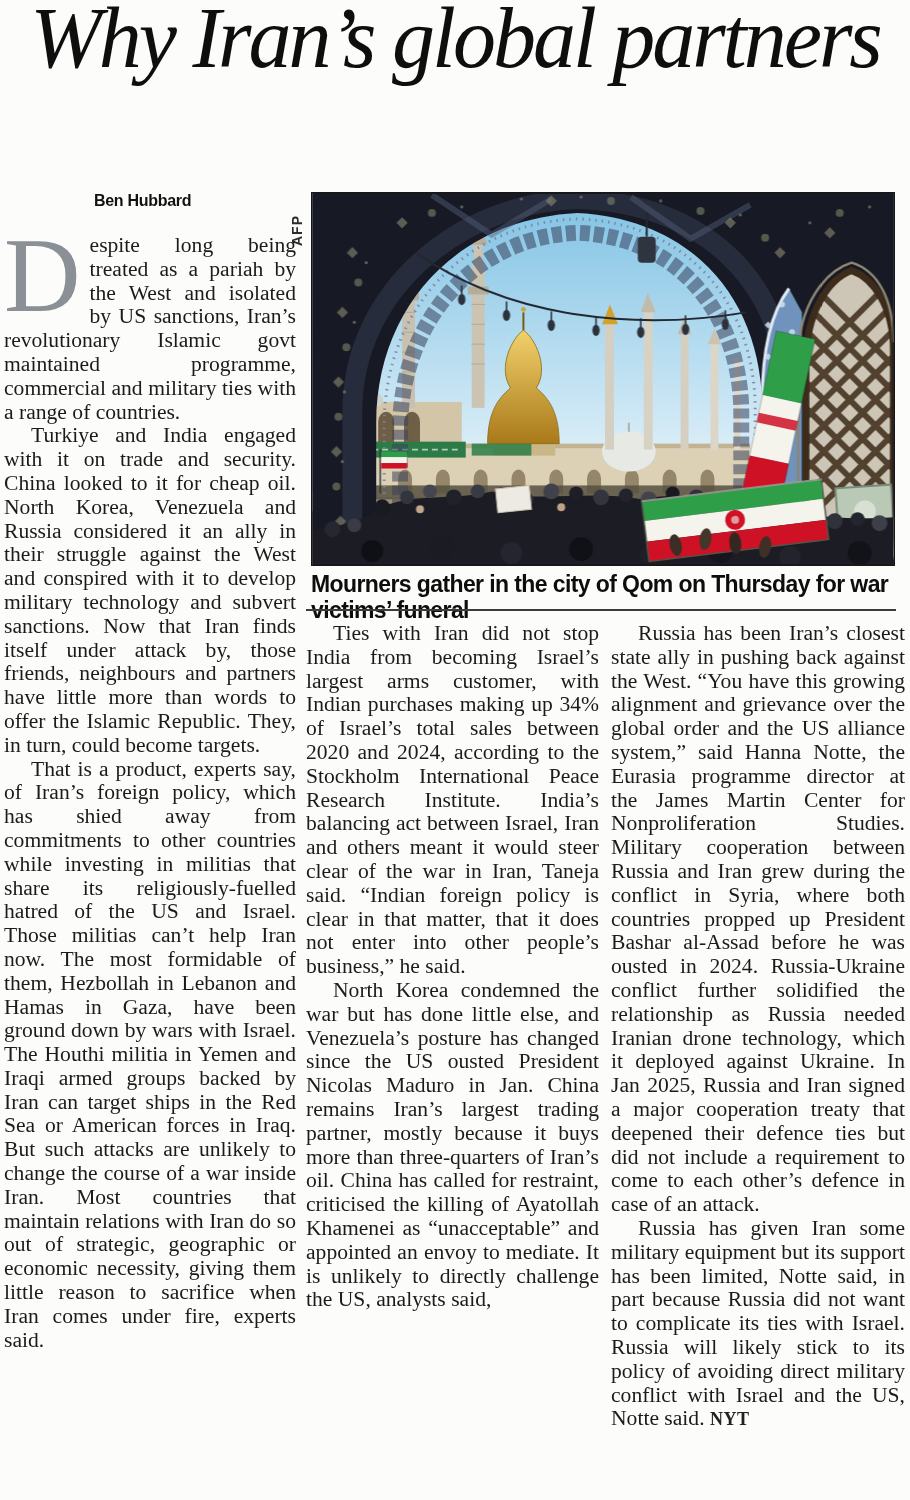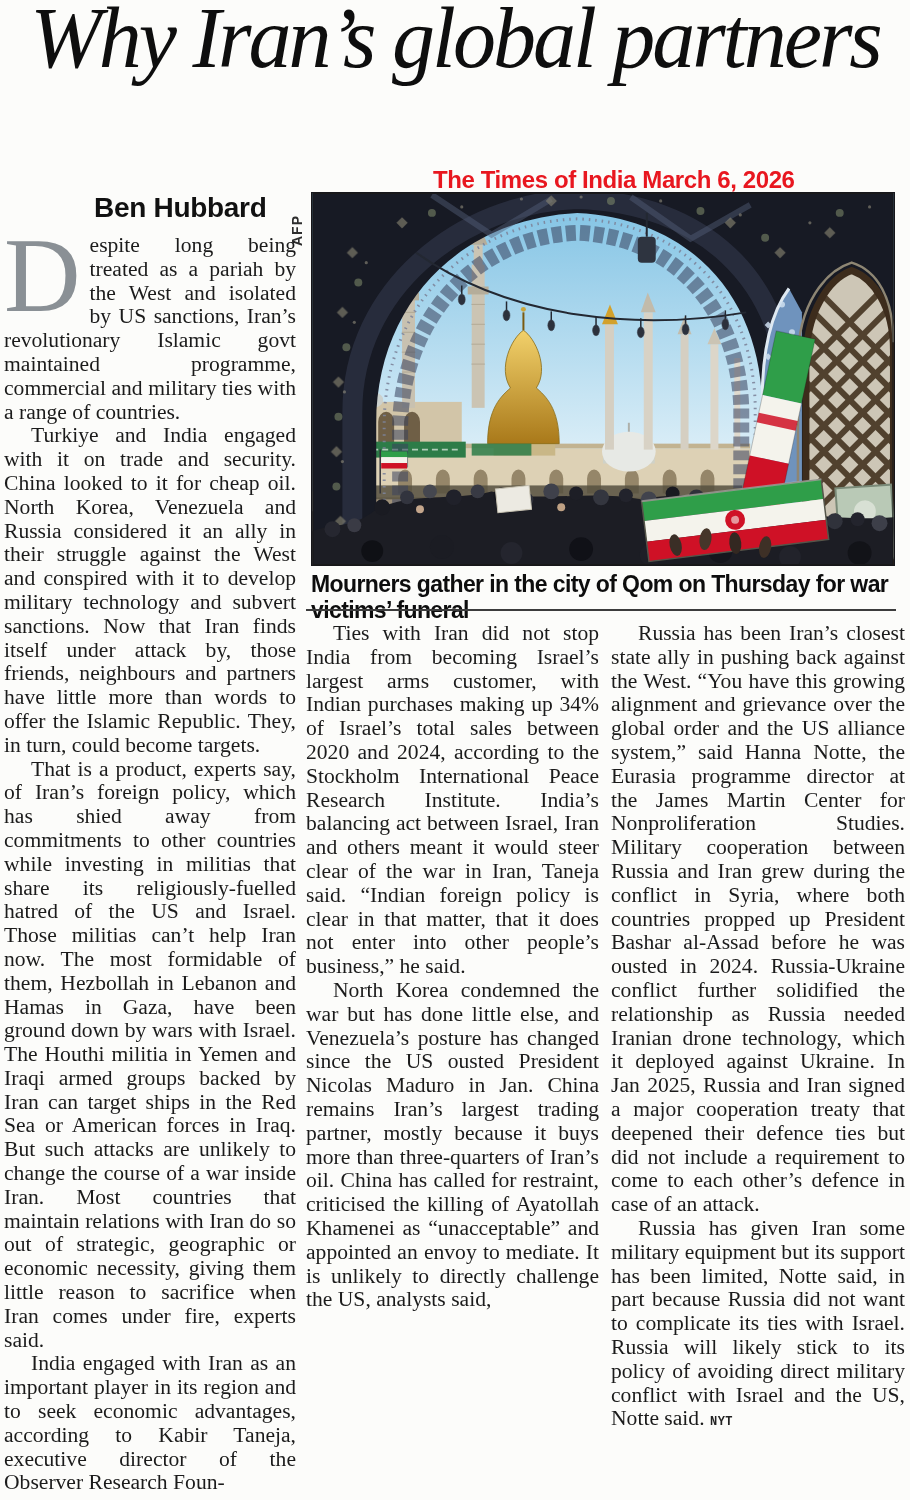--- a/index.html
+++ b/index.html
@@ -15,21 +15,21 @@
     white-space:nowrap;z-index:3;
   }
   .red-overlay{
     position:absolute;left:433px;top:166px;z-index:4;white-space:nowrap;
     font-family:"Liberation Sans",sans-serif;font-weight:bold;
     font-size:24px;letter-spacing:-0.4px;color:#e8171f;
   }
   .byline{
     position:absolute;left:94px;top:192px;
     font-family:"Liberation Sans",sans-serif;font-weight:bold;
-    font-size:28px;letter-spacing:-0.3px;color:#111;
+    font-size:16px;letter-spacing:-0.3px;color:#111;
   }
   .afp-credit{
     position:absolute;left:289px;top:194px;height:52px;
     writing-mode:vertical-rl;transform:rotate(180deg);
     font-family:"Liberation Sans",sans-serif;font-weight:bold;
     font-size:14px;letter-spacing:1px;color:#2d2d2d;
   }
   .photo-frame{
     position:absolute;left:311px;top:192px;width:584px;height:374px;
     z-index:1;border:1px solid #16161a;box-sizing:border-box;background:#171a24;
@@ -51,34 +51,33 @@
   .col p.indent{text-indent:27px;}
   .col-1{left:4px;top:234px;width:292px;height:1266px;}
   .col-2{left:306px;top:622px;width:293px;height:878px;}
   .col-3{left:611px;top:622px;width:294px;height:878px;}
   .dropcap{
     float:left;font-family:"Liberation Serif",serif;font-weight:400;
     font-size:106px;line-height:80px;color:#8a9095;
     margin:2px 9px 0 0;
   }
   .agency{
-    font-family:Liberation Mono, monospace;font-weight:bold;
-    font-size:12px;letter-spacing:0.5px;color:#222;
+    font-family:Liberation Serif, serif;font-weight:bold;
+    font-size:18px;letter-spacing:0.5px;color:#222;
   }
 </style>
 </head>
 <body>
 
 <div class="page">
 
   <div class="headline">
     <div>Why Iran’s global partners</div>
   </div>
 
-  <div class="red-overlay">The Times of India March 6, 2026</div>
 
   <div class="byline">Ben Hubbard</div>
 
   <div class="afp-credit">AFP</div>
 
   <div class="photo-frame">
     <svg viewBox="0 0 584 374" xmlns="http://www.w3.org/2000/svg">
       <defs>
         <linearGradient id="sky" x1="0" y1="0" x2="0" y2="1">
           <stop offset="0" stop-color="#7fc2e4"></stop>
@@ -358,21 +357,20 @@
     </svg>
   </div>
 
   <div class="photo-caption">Mourners gather in the city of Qom on Thursday for war victims’ funeral</div>
   <div class="caption-rule"></div>
 
   <div class="col col-1">
     <p><span class="dropcap">D</span><span>espite long being treated as a pariah by the West and isolated by US sanctions, Iran’s revolutionary Islamic govt maintained programme, commercial and military ties with a range of countries.</span></p>
     <p class="indent">Turkiye and India engaged with it on trade and security. China looked to it for cheap oil. North Korea, Venezuela and Russia considered it an ally in their struggle against the West and conspired with it to develop military technology and subvert sanctions. Now that Iran finds itself under attack by, those friends, neighbours and partners have little more than words to offer the Islamic Republic. They, in turn, could become targets.</p>
     <p class="indent">That is a product, experts say, of Iran’s foreign policy, which has shied away from commitments to other countries while investing in militias that share its religiously-fuelled hatred of the US and Israel. Those militias can’t help Iran now. The most formidable of them, Hezbollah in Lebanon and Hamas in Gaza, have been ground down by wars with Israel. The Houthi militia in Yemen and Iraqi armed groups backed by Iran can target ships in the Red Sea or American forces in Iraq. But such attacks are unlikely to change the course of a war inside Iran. Most countries that maintain relations with Iran do so out of strategic, geographic or economic necessity, giving them little reason to sacrifice when Iran comes under fire, experts said.</p>
-    <p class="indent">India engaged with Iran as an important player in its region and to seek economic advantages, according to Kabir Taneja, executive director of the Observer Research Foun-</p>
   </div>
 
   <div class="col col-2">
     <p class="indent">Ties with Iran did not stop India from becoming Israel’s largest arms customer, with Indian purchases making up 34% of Israel’s total sales between 2020 and 2024, according to the Stockholm International Peace Research Institute. India’s balancing act between Israel, Iran and others meant it would steer clear of the war in Iran, Taneja said. “Indian foreign policy is clear in that matter, that it does not enter into other people’s business,” he said.</p>
     <p class="indent">North Korea condemned the war but has done little else, and Venezuela’s posture has changed since the US ousted President Nicolas Maduro in Jan. China remains Iran’s largest trading partner, mostly because it buys more than three-quarters of Iran’s oil. China has called for restraint, criticised the killing of Ayatollah Khamenei as “unacceptable” and appointed an envoy to mediate. It is unlikely to directly challenge the US, analysts said,</p>
   </div>
 
   <div class="col col-3">
     <p class="indent">Russia has been Iran’s closest state ally in pushing back against the West. “You have this growing alignment and grievance over the global order and the US alliance system,” said Hanna Notte, the Eurasia programme director at the James Martin Center for Nonproliferation Studies. Military cooperation between Russia and Iran grew during the conflict in Syria, where both countries propped up President Bashar al-Assad before he was ousted in 2024. Russia-Ukraine conflict further solidified the relationship as Russia needed Iranian drone technology, which it deployed against Ukraine. In Jan 2025, Russia and Iran signed a major cooperation treaty that deepened their defence ties but did not include a requirement to come to each other’s defence in case of an attack.</p>
     <p class="indent"><span>Russia has given Iran some military equipment but its support has been limited, Notte said, in part because Russia did not want to complicate its ties with Israel. Russia will likely stick to its policy of avoiding direct military conflict with Israel and the US, Notte said.</span> <span class="agency">NYT</span></p>

